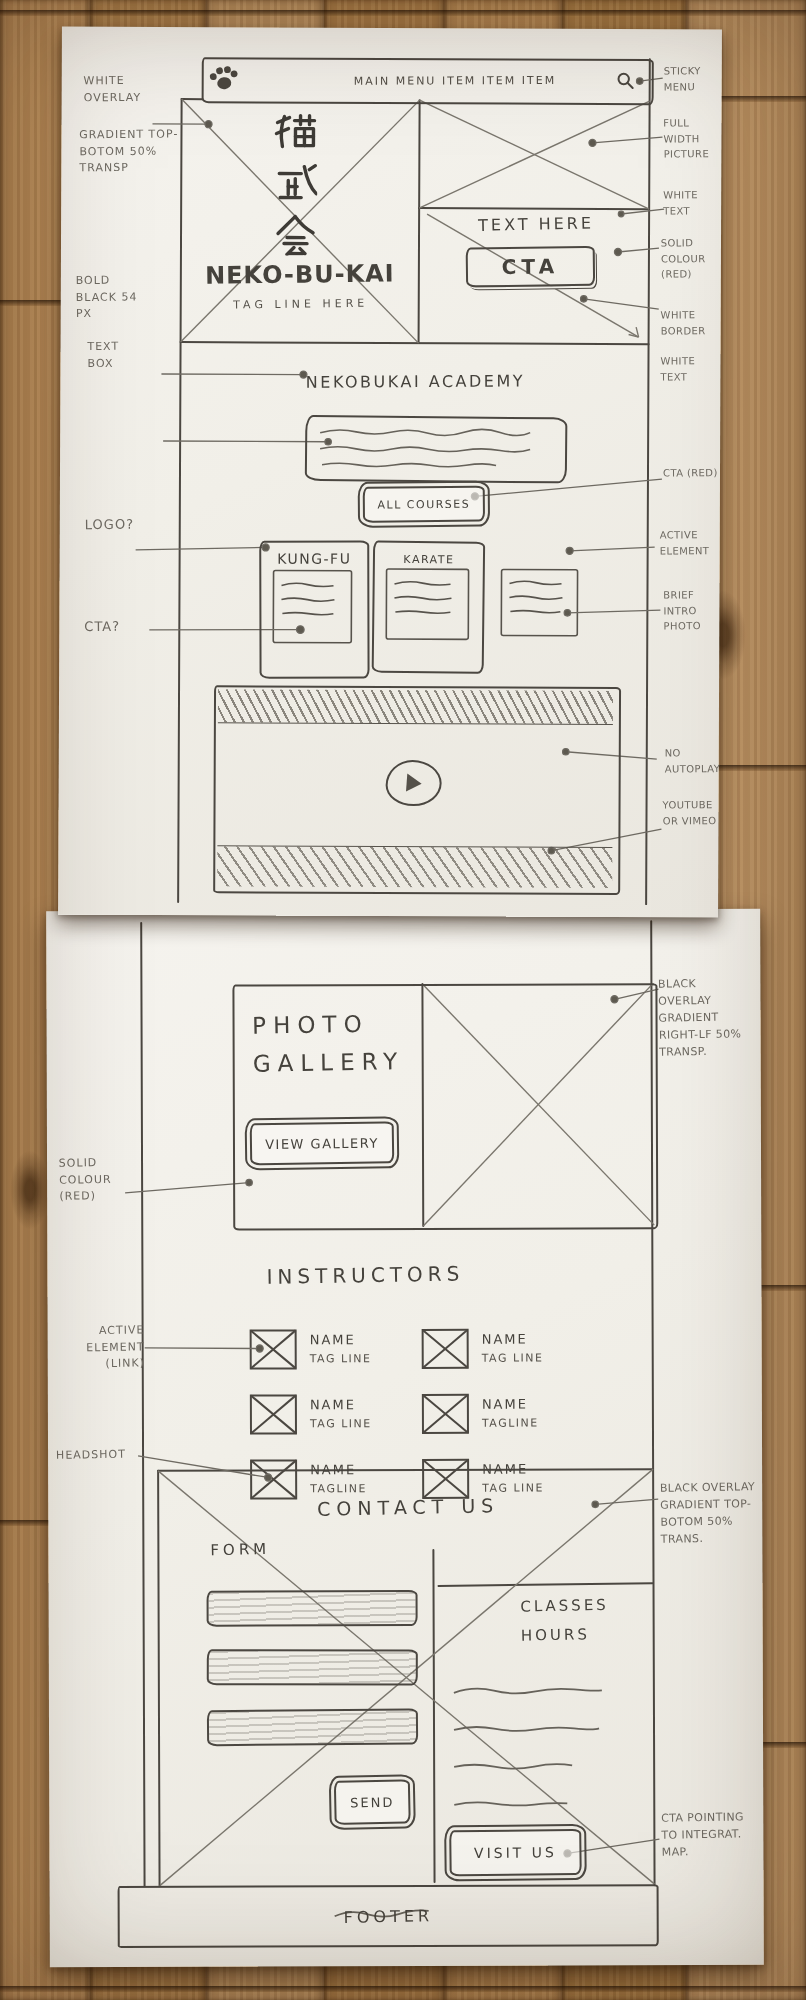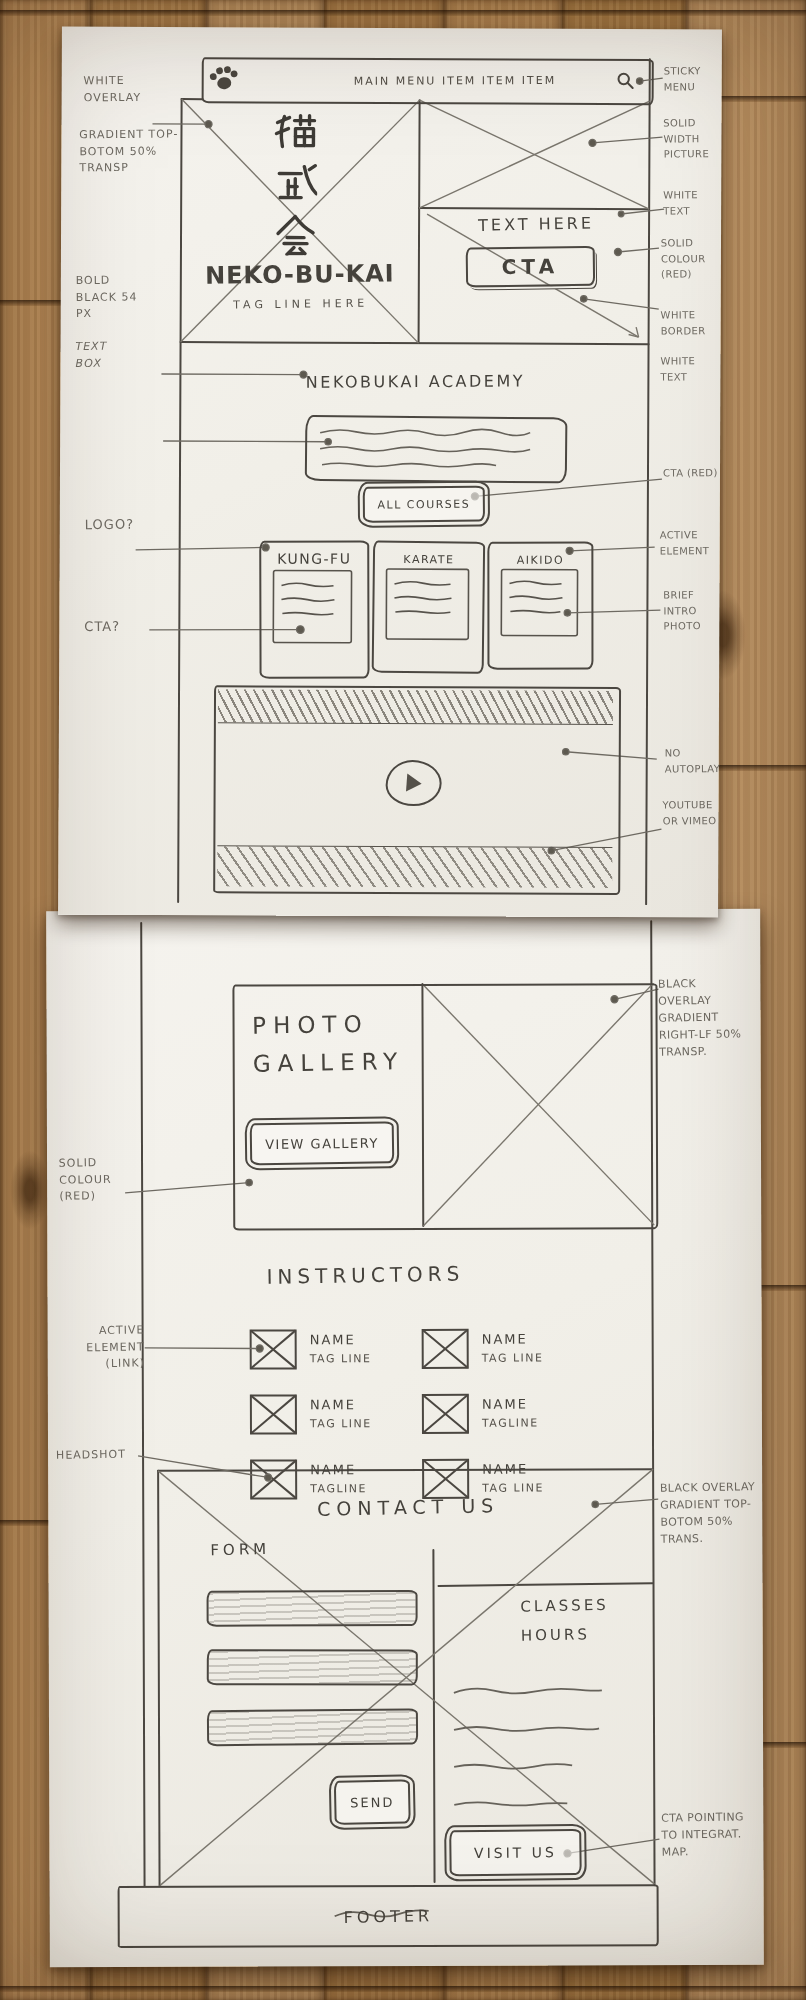--- a/index.html
+++ b/index.html
@@ -199,41 +199,38 @@
   <div class="sk btn2 ctr" style="left:303px;top:458px;width:118px;height:32px;transform:rotate(-.8deg);">
     <span class="lbl" style="position:static;font-size:11px;letter-spacing:1.5px;">ALL COURSES</span>
   </div>
 
   <div class="sk" style="left:200px;top:513px;width:106px;height:134px;transform:rotate(-.4deg);">
     <div class="lbl ctr" style="left:0;top:8px;width:100%;height:16px;font-size:14px;letter-spacing:1.5px;">KUNG-FU</div>
   </div>
   <div class="sk" style="left:313px;top:513px;width:108px;height:128px;transform:rotate(.4deg);">
     <div class="lbl ctr" style="left:0;top:8px;width:100%;height:16px;font-size:11px;letter-spacing:1.5px;">KARATE</div>
   </div>
-  <div class="sk" style="left:428px;top:513px;width:102px;height:124px;transform:rotate(-.3deg);">
-    <div class="lbl ctr" style="left:0;top:8px;width:100%;height:16px;font-size:11px;letter-spacing:1.5px;">AIKIDO</div>
-  </div>
 
   <div class="sk" style="left:155px;top:658px;width:403px;height:204px;border-radius:3px 5px 4px 6px/6px 4px 5px 3px;">
     <div class="hatch1" style="left:2px;top:2px;width:395px;height:33px;border-bottom:1.6px solid #57534c;"></div>
     <div class="hatch2" style="left:2px;top:158px;width:395px;height:40px;border-top:1.6px solid #57534c;"></div>
     <div class="playwrap" style="left:170px;top:72px;">
         <div class="tri"></div>
       </div>
   </div>
 
   <div class="ann" style="left:22px;top:46px;width:100px;">WHITE OVERLAY</div>
   <div class="ann" style="left:18px;top:100px;width:104px;">GRADIENT TOP-BOTOM 50% TRANSP</div>
   <div class="ann" style="left:15px;top:246px;width:62px;">BOLD BLACK 54 PX</div>
-  <div class="ann" style="left:15px;top:312px;width:55px;font-style:italic;">TEXT BOX</div>
+  <div class="ann" style="left:27px;top:312px;width:55px;">TEXT BOX</div>
   <div class="ann" style="left:25px;top:488px;width:70px;font-size:13px;">LOGO?</div>
   <div class="ann" style="left:25px;top:590px;width:60px;font-size:13px;">CTA?</div>
 
   <div class="ann annR" style="left:602px;top:34px;width:58px;">STICKY MENU</div>
-  <div class="ann annR" style="left:602px;top:86px;width:58px;">SOLID WIDTH PICTURE</div>
+  <div class="ann annR" style="left:602px;top:86px;width:58px;">FULL WIDTH PICTURE</div>
   <div class="ann annR" style="left:602px;top:158px;width:58px;">WHITE TEXT</div>
   <div class="ann annR" style="left:600px;top:206px;width:60px;">SOLID COLOUR (RED)</div>
   <div class="ann annR" style="left:600px;top:278px;width:60px;">WHITE BORDER</div>
   <div class="ann annR" style="left:600px;top:324px;width:58px;">WHITE TEXT</div>
   <div class="ann annR" style="left:603px;top:436px;width:58px;">CTA (RED)</div>
   <div class="ann annR" style="left:600px;top:498px;width:60px;">ACTIVE ELEMENT</div>
   <div class="ann annR" style="left:604px;top:558px;width:55px;">BRIEF INTRO PHOTO</div>
   <div class="ann annR" style="left:606px;top:716px;width:55px;">NO AUTOPLAY</div>
   <div class="ann annR" style="left:604px;top:768px;width:58px;">YOUTUBE OR VIMEO</div>
 </div>

